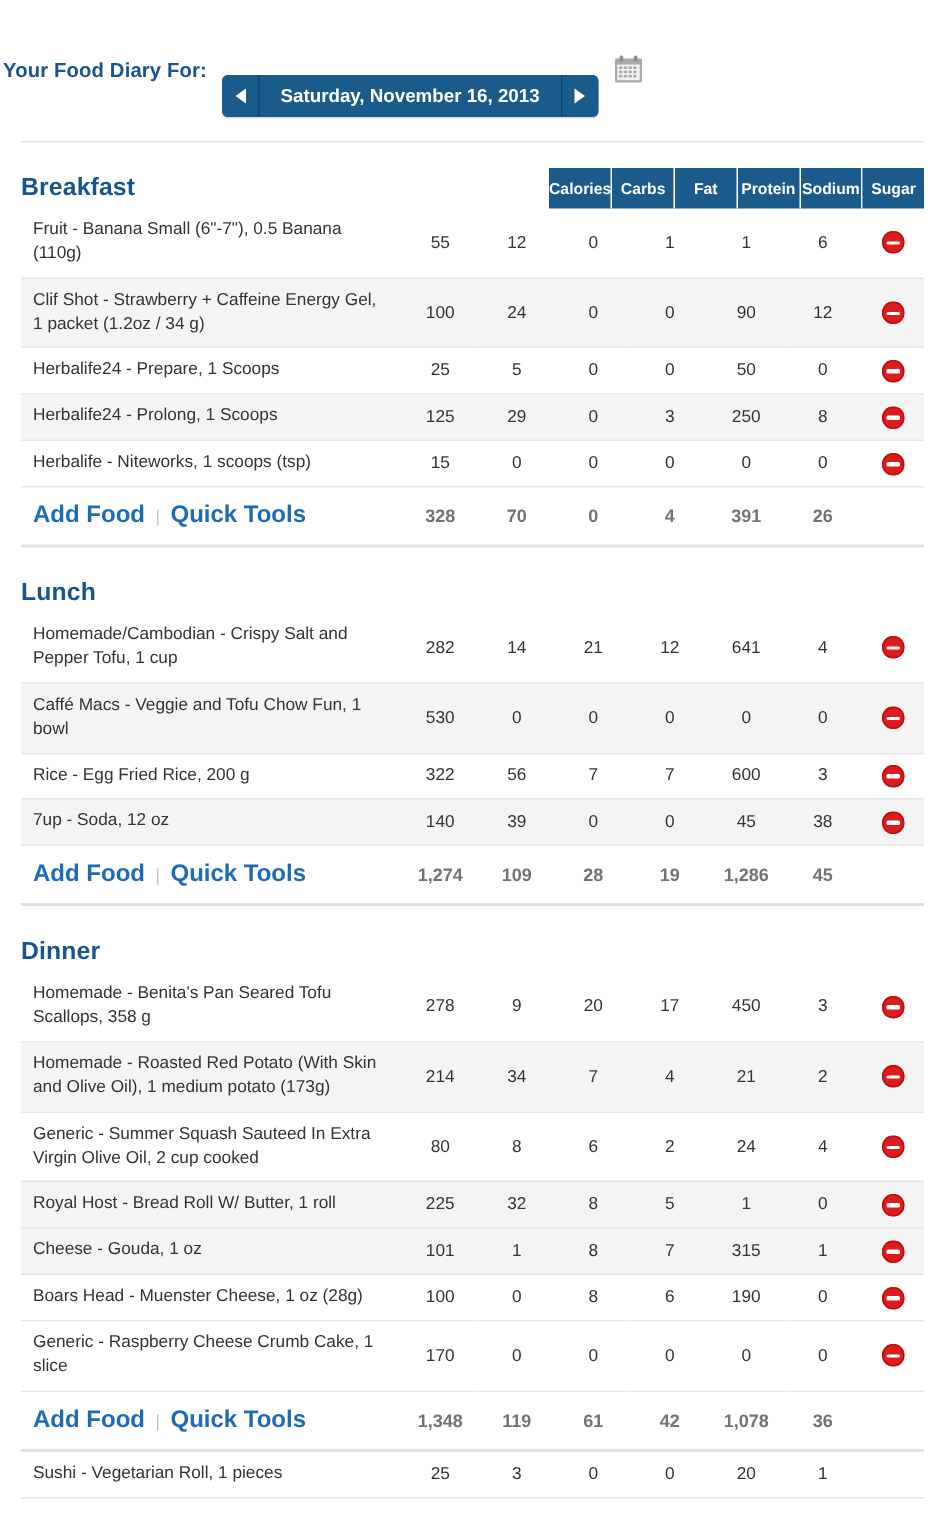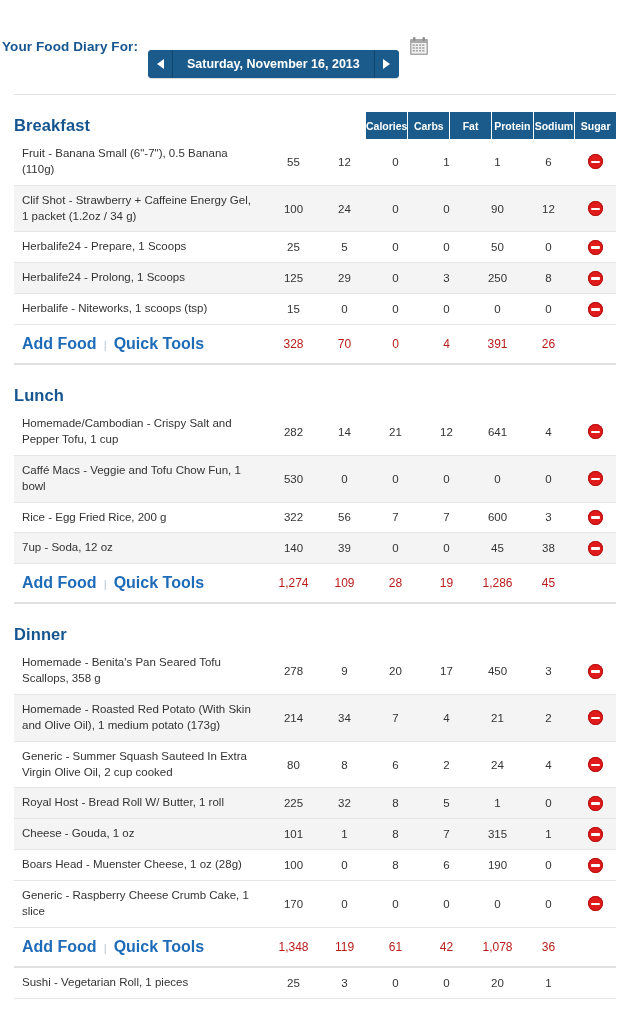--- a/index.html
+++ b/index.html
@@ -157,22 +157,22 @@
   .links { white-space: nowrap; }
   .links a {
     color: #1e6bb8;
     font-weight: bold;
     font-size: 16px;
     text-decoration: none;
     cursor: pointer;
   }
   .links .bar { color: #b9c6d3; margin: 0 7px; font-weight: normal; }
   td.num.total {
-    color: #b91c1c;
-    font-weight: normal;
+    color: #737373;
+    font-weight: bold;
     font-size: 12px;
   }
 </style>
 </head>
 <body>
 
 <div class="page">
 
   <div class="topbar">
     <div class="topbar-label">Your Food Diary For:</div>

